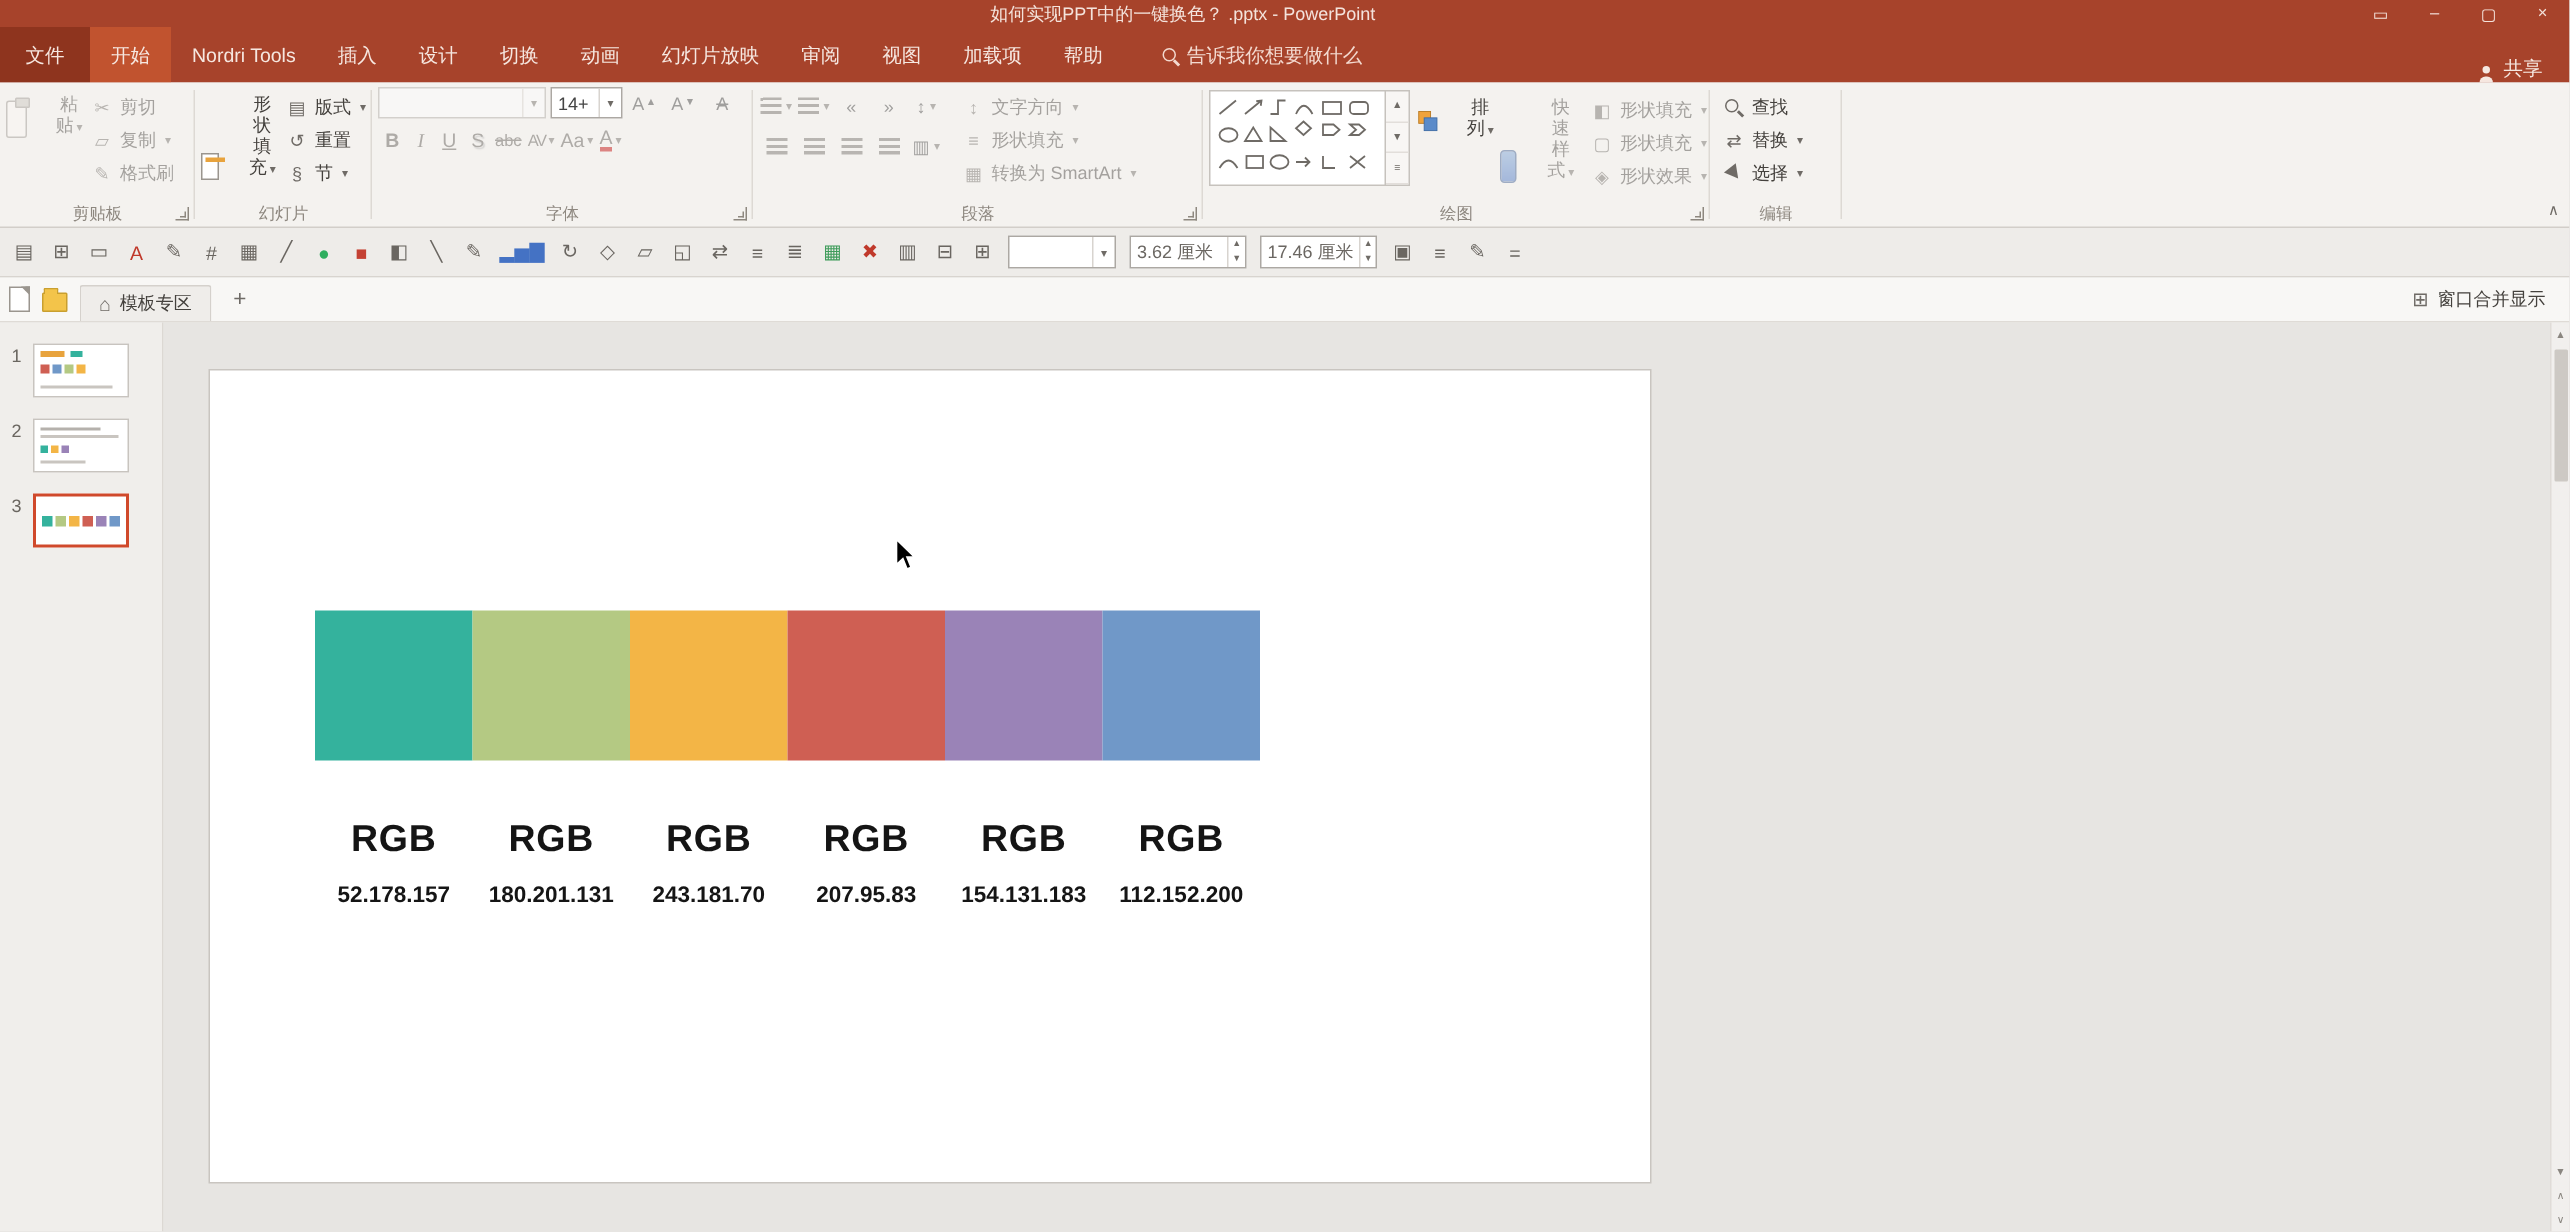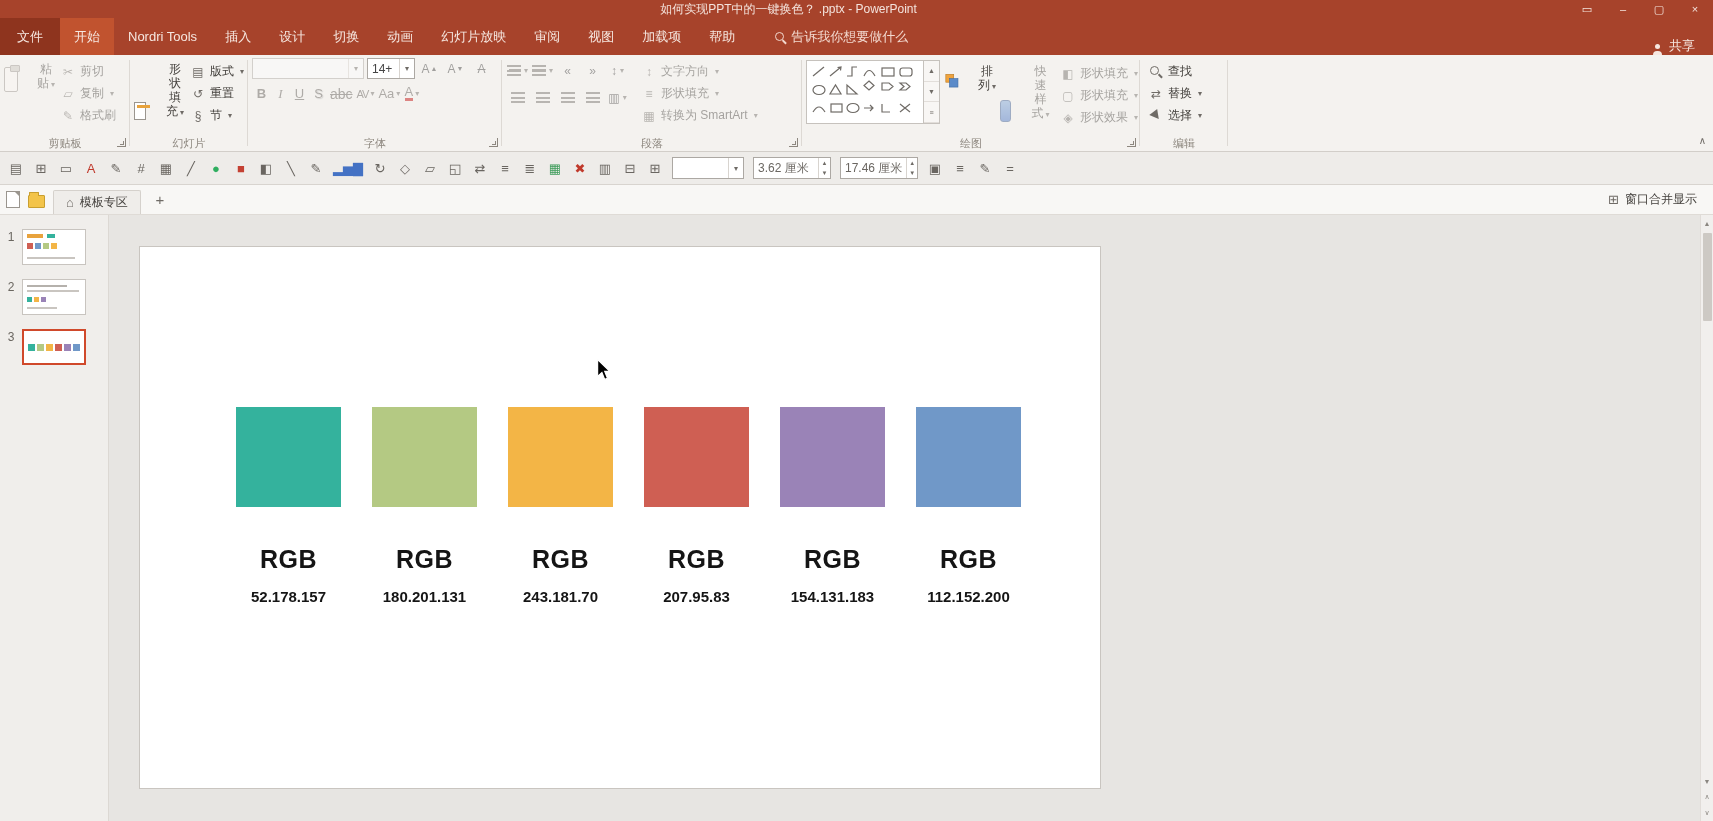--- a/index.html
+++ b/index.html
@@ -42,21 +42,21 @@
 .disabled{opacity:.45}
 .sicon{width:16px;text-align:center;color:#6F6B66;font-size:12px;flex:0 0 16px}
 .combo{height:21px;background:#FFF;border:1px solid #ACA8A3;display:flex;align-items:center;font-size:12px;color:#444}
 .combo .cbody{flex:1;padding:0 4px;overflow:hidden;white-space:nowrap}
 .combo .cdrop{width:15px;height:100%;border-left:1px solid #D8D4CF;display:flex;align-items:center;justify-content:center;color:#6F6B66;font-size:8px}
 .fbtn{min-width:19px;height:21px;display:flex;align-items:center;justify-content:center;font-size:13px;color:#5A5651;padding:0 2px;cursor:default}
 .fbtn.b{font-weight:bold}
 .fbtn.i{font-style:italic;font-family:"Liberation Serif",serif}
 .fbtn.u{text-decoration:underline}
 .fbtn.s{text-shadow:1px 1px 1px #AAA}
-.fbtn.st{font-size:14px;text-decoration:line-through}
+.fbtn.st{font-size:11px;text-decoration:line-through}
 .fa{border-bottom:3px solid #C00000;line-height:12px}
 .bars{width:14px;height:11px;background:repeating-linear-gradient(to bottom,#6F6B66 0 2px,transparent 2px 4.5px);flex:0 0 14px}
 .icbtn{width:23px;height:21px;display:flex;align-items:center;justify-content:center;gap:1px;cursor:default}
 .ic-clip{width:20px;height:25px;background:#FBF8F4;border:1px solid #9A958E;border-radius:2px;position:relative}
 .ic-clip::before{content:"";position:absolute;top:-3px;left:5px;width:8px;height:5px;background:#C9C4BD;border:1px solid #9A958E;border-radius:1px}
 .ic-slide{width:24px;height:18px;background:#FFF;border:1px solid #9A958E;position:relative;margin-top:4px}
 .ic-slide::after{content:"";position:absolute;left:2px;top:2px;width:13px;height:3px;background:#E8A33D}
 .ic-find{width:12px;height:12px;position:relative;flex:0 0 16px}
 .ic-find::before{content:"";position:absolute;width:7px;height:7px;border:1.6px solid #6F6B66;border-radius:50%;top:0;left:2px}
 .ic-find::after{content:"";position:absolute;width:5px;height:1.6px;background:#6F6B66;transform:rotate(45deg);bottom:1px;right:1px}
@@ -89,21 +89,21 @@
 .main{display:flex;height:606px}
 .slidespanel{width:109px;background:#F0EEEB;border-right:1px solid #DCD8D3;padding-top:14px;flex:0 0 109px}
 .thumbrow{display:flex;align-items:flex-start;margin-bottom:14px}
 .thumbnum{width:22px;text-align:center;font-size:12px;color:#6A6660;padding-top:1px;flex:0 0 22px}
 .thumb{width:64px;height:36px;background:#FFF;border:1px solid #C8C4BF;position:relative;overflow:hidden}
 .thumb.selected{border:2px solid #D0492B}
 .minipal{display:flex;gap:2px;justify-content:center;margin-top:13px}
 .minipal span{width:7px;height:7px;display:block}
 .canvas{flex:1;position:relative;background:#E7E5E2}
 .slide{position:absolute;left:31px;top:32px;width:960px;height:541px;background:#FFF;box-shadow:0 0 0 1px #C9C5C0}
-.swatches{position:absolute;left:96px;top:160px;display:flex;gap:31px}
+.swatches{position:absolute;left:70px;top:160px;display:flex;}
 .swcol{width:105px;text-align:center}
 .swatch{width:105px;height:100px}
 .swlabel{margin-top:38px;font-size:25px;font-weight:bold;color:#151515;letter-spacing:.5px}
 .swvalue{margin-top:14px;font-size:15px;font-weight:bold;color:#151515}
 .vscroll{width:13px;background:#F1EFED;border-left:1px solid #E0DCD8;display:flex;flex-direction:column;align-items:center;flex:0 0 13px}
 .vsbtn{width:13px;height:16px;display:flex;align-items:center;justify-content:center;font-size:7px;color:#8A8680;cursor:default}
 .vsthumb{width:9px;height:88px;background:#CDC9C4;border-radius:1px;margin-top:2px}
 .vspacer{flex:1}
 .collapse{position:absolute;right:7px;bottom:5px;font-size:10px;color:#6F6B66;cursor:default}
 

